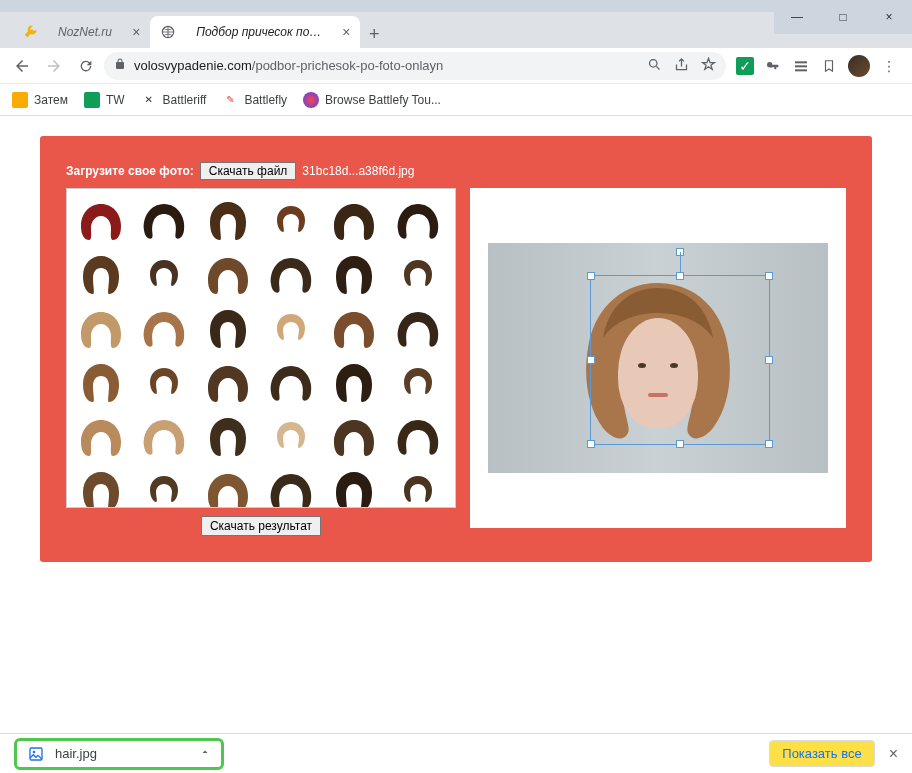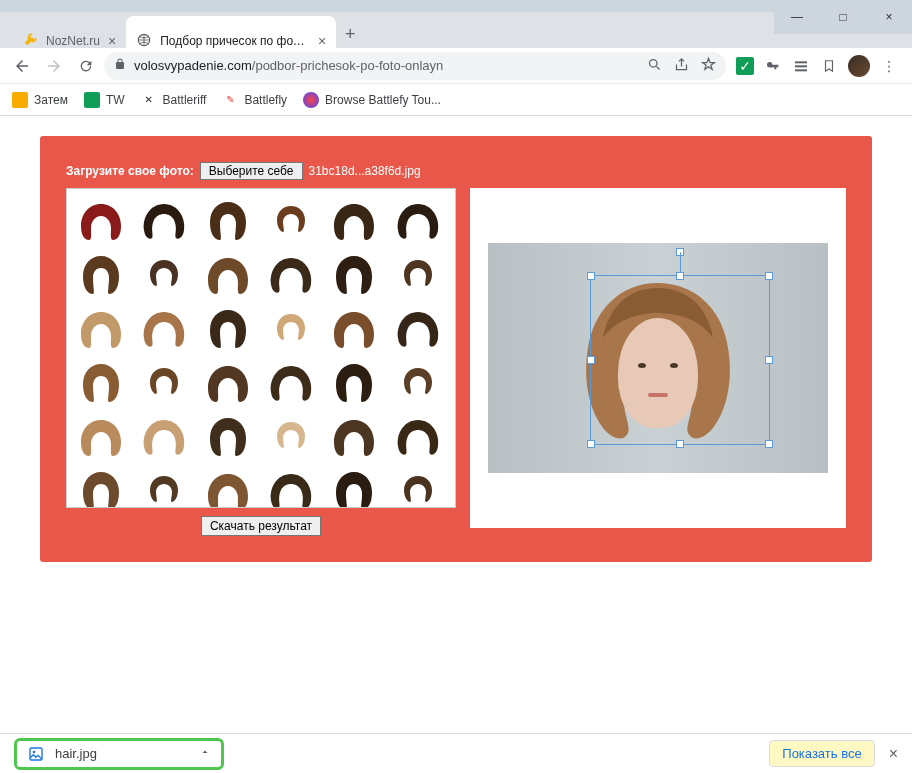--- a/index.html
+++ b/index.html
@@ -1,21 +1,21 @@
 <!DOCTYPE html>
 <html><head>
 <meta charset="utf-8">
 <style>
 * { margin: 0; padding: 0; box-sizing: border-box; font-family: "Segoe UI", Arial, sans-serif; }
 body { width: 912px; height: 773px; background: #fff; overflow: hidden; position: relative; }
 
 
 .titlebar { height: 12px; background: #cdd6de; }
 .tabstrip { height: 36px; background: #dee1e6; display: flex; align-items: flex-end; padding-left: 12px; }
-.tab { height: 32px; display: flex; align-items: flex-end; padding: 0 10px; font-size: 12px; color: #5f6368; border-radius: 8px 8px 0 0; max-width: 210px; gap: 8px; }
+.tab { height: 32px; display: flex; align-items: center; padding: 0 10px; font-size: 12px; color: #5f6368; border-radius: 8px 8px 0 0; max-width: 210px; gap: 20px; font-style: italic; }
 .tab.active { background: #fff; color: #202124; }
 .tab .favicon { width: 16px; height: 16px; flex: none; display: flex; align-items: center; justify-content: center; }
 .tab .title { overflow: hidden; white-space: nowrap; text-overflow: ellipsis; flex: 1; }
 .tab .close { color: #5f6368; font-size: 14px; line-height: 1; flex: none; }
 .newtab { width: 28px; height: 28px; display: flex; align-items: center; justify-content: center; color: #5f6368; font-size: 18px; }
 .wincontrols { position: absolute; right: 0; top: 0; display: flex; height: 34px; background: #cdd6de; }
 .wincontrols div { width: 46px; display: flex; align-items: center; justify-content: center; color: #333; font-size: 12px; }
 
 .toolbar { height: 36px; background: #fff; display: flex; align-items: center; padding: 0 8px; gap: 4px; border-bottom: 1px solid #e8eaed; }
 .navbtn { width: 28px; height: 28px; border-radius: 50%; display: flex; align-items: center; justify-content: center; color: #5f6368; font-size: 16px; }
@@ -56,21 +56,21 @@
 .sel-handle { position: absolute; width: 8px; height: 8px; background: #fff; border: 1px solid #5b9bd5; }
 .instructions { font-size: 12px; font-weight: normal; line-height: 1.6; margin-top: 10px; color: #fff; }
 .section-title { font-size: 20px; color: #333; margin-top: 24px; font-weight: normal; }
 
 
 .dl-shelf { position: absolute; bottom: 0; left: 0; right: 0; height: 40px; background: #fff; border-top: 1px solid #dadce0; display: flex; align-items: center; padding: 8px 14px; }
 .dl-item { display: flex; align-items: center; gap: 10px; border: 3px solid #4fc74f; border-radius: 6px; padding: 3px 10px; height: 32px; width: 210px; }
 .dl-icon { width: 18px; height: 18px; display: flex; align-items: center; justify-content: center; color: #1a73e8; font-size: 14px; }
 .dl-name { font-size: 13px; color: #3c4043; flex: 1; }
 .dl-chevron { color: #5f6368; font-size: 12px; }
-.show-all { color: #1a73e8; font-size: 13px; border: 1px solid #dadce0; border-radius: 4px; padding: 5px 12px; margin-left: auto; background: #fef9c3; }
+.show-all { color: #1a73e8; font-size: 13px; border: 1px solid #dadce0; border-radius: 4px; padding: 5px 12px; margin-left: auto; background: #fde047; }
 .dl-close { color: #5f6368; margin-left: 14px; font-size: 16px; }
 
 
 .wig { width: 50px; height: 44px; }
 </style>
 </head>
 <body>
 
 <div class="titlebar"></div>
 <div class="wincontrols">
@@ -182,21 +182,21 @@
   <div class="bookmark">
       <span class="bm-icon" style="background:radial-gradient(#f44,#44f);border-radius:50%"></span>
       <span>Browse Battlefy Tou...</span>
     </div>
 </div>
 
 <div class="page">
   <div class="widget">
     <div class="widget-top">
       <span>Загрузите свое фото:</span>
-      <button class="file-btn">Выберите себе</button>
+      <button class="file-btn">Скачать файл</button>
       <span class="file-name">31bc18d...a38f6d.jpg</span>
     </div>
     <div class="widget-cols">
       <div>
         <div class="hair-panel">
           <div class="hair-grid" id="hair-grid">
               <div class="hair-item">
                 <svg class="wig" viewBox="0 0 50 44">
                   <path fill="#8b1a1a" d="M25 6c-12 0-20 10-20 22 0 10 4 14 8 14 3 0 2-6 2-12 0-6 4-12 10-12s10 6 10 12c0 6-1 12 2 12 4 0 8-4 8-14 0-12-8-22-20-22z"></path>
                 </svg>

